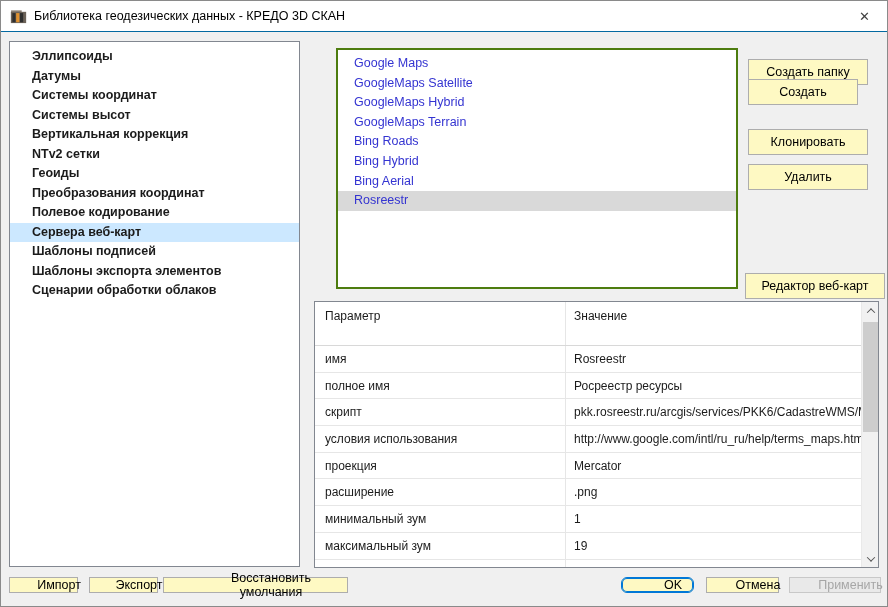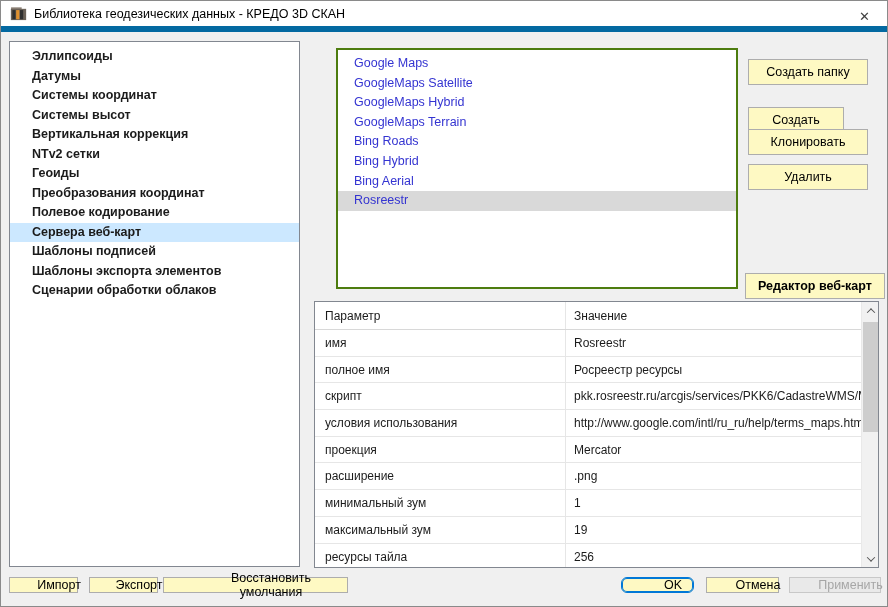--- a/index.html
+++ b/index.html
@@ -4,21 +4,21 @@
 <style>
   html,body{margin:0;padding:0;background:#ffffff;}
   *{box-sizing:border-box;}
   .window{
     position:relative;width:888px;height:607px;
     background:#f0f0f0;border:1px solid #8a8a8a;overflow:hidden;
     font-family:"Liberation Sans",sans-serif;font-size:12.5px;color:#1b1b1b;
   }
   
   .titlebar{position:absolute;left:0;top:0;width:100%;height:31px;background:#ffffff;
-    border-bottom:6px solid #0369a1;display:flex;align-items:center;}
+    border-bottom:1px solid #0369a1;display:flex;align-items:center;}
   .title-icon{margin-left:9px;width:17px;height:17px;flex:0 0 auto;}
   .title-text{margin-left:7px;font-size:12.5px;color:#000;}
   .close-btn{position:absolute;right:0;top:0;width:45px;height:30px;display:flex;
     align-items:center;justify-content:center;color:#404040;font-size:13px;cursor:default;}
   
   .sidebar{position:absolute;left:8px;top:40px;width:291px;height:526px;background:#fff;
     border:1px solid #828790;padding-top:5px;overflow:hidden;}
   .sb-item{height:19.5px;line-height:19.5px;padding-left:22px;font-weight:bold;
     white-space:nowrap;cursor:default;}
   .sb-item.selected{background:#cce8ff;}
@@ -29,37 +29,37 @@
     white-space:nowrap;cursor:default;}
   .sv-item.selected{background:#d9d9d9;}
   
   .btn{position:absolute;height:26px;background:#fef9c3;border:1px solid #adadad;
     font-family:"Liberation Sans",sans-serif;font-size:12.5px;color:#000;
     display:flex;align-items:center;justify-content:center;cursor:default;padding:0 4px;}
   .btn.small{height:16px;padding-left:35px;}
   .btn.default{border:1px solid #0078d7;box-shadow:inset 0 0 0 1px #0078d7;}
   .btn.disabled{background:#e9e9e9;border-color:#c8c8c8;color:#a6a6a6;}
   #btn-create-folder{left:747px;top:58px;width:120px;}
-  #btn-create{left:747px;top:106px;width:96px;}
+  #btn-create{left:747px;top:78px;width:110px;}
   #btn-clone{left:747px;top:128px;width:120px;}
   #btn-delete{left:747px;top:163px;width:120px;}
-  #btn-editor{left:744px;top:272px;width:140px;font-weight:bold;}
+  #btn-editor{left:744px;top:272px;width:140px;}
   #btn-import{left:8px;top:576px;width:69px;}
   #btn-export{left:88px;top:576px;width:69px;}
   #btn-restore{left:162px;top:576px;width:185px;}
   #btn-ok{left:620px;top:576px;width:73px;border-radius:6px;}
   #btn-cancel{left:705px;top:576px;width:73px;}
   #btn-apply{left:788px;top:576px;width:92px;}
   
   .props{position:absolute;left:313px;top:300px;width:565px;height:267px;background:#fff;
     border:1px solid #828790;overflow:hidden;}
   .rows-area{position:absolute;left:0;top:0;right:17px;bottom:0;overflow:hidden;}
   .prow{display:flex;height:26.7px;line-height:26.7px;border-bottom:1px solid #e6e6e6;
     font-size:12px;white-space:nowrap;}
-  .prow.header{height:28px;line-height:28px;border-bottom:1px solid #d8d8d8;}
+  .prow.header{height:44px;line-height:28px;border-bottom:1px solid #d8d8d8;}
   .pcell-name{width:250px;flex:0 0 auto;padding-left:10px;overflow:hidden;}
   .pcell-value{flex:1;padding-left:8px;border-left:1px solid #e6e6e6;overflow:hidden;}
   
   .vscroll{position:absolute;right:0;top:0;bottom:0;width:17px;background:#f1f1f1;
     border-left:1px solid #e9e9e9;}
   .varrow{position:absolute;left:0;width:17px;height:17px;display:flex;align-items:center;
     justify-content:center;}
   .varrow.up{top:0;} .varrow.down{bottom:0;}
   .chev{width:6px;height:6px;border-left:1.6px solid #555;border-top:1.6px solid #555;}
   .chev.up{transform:rotate(45deg) translate(1px,1px);}

